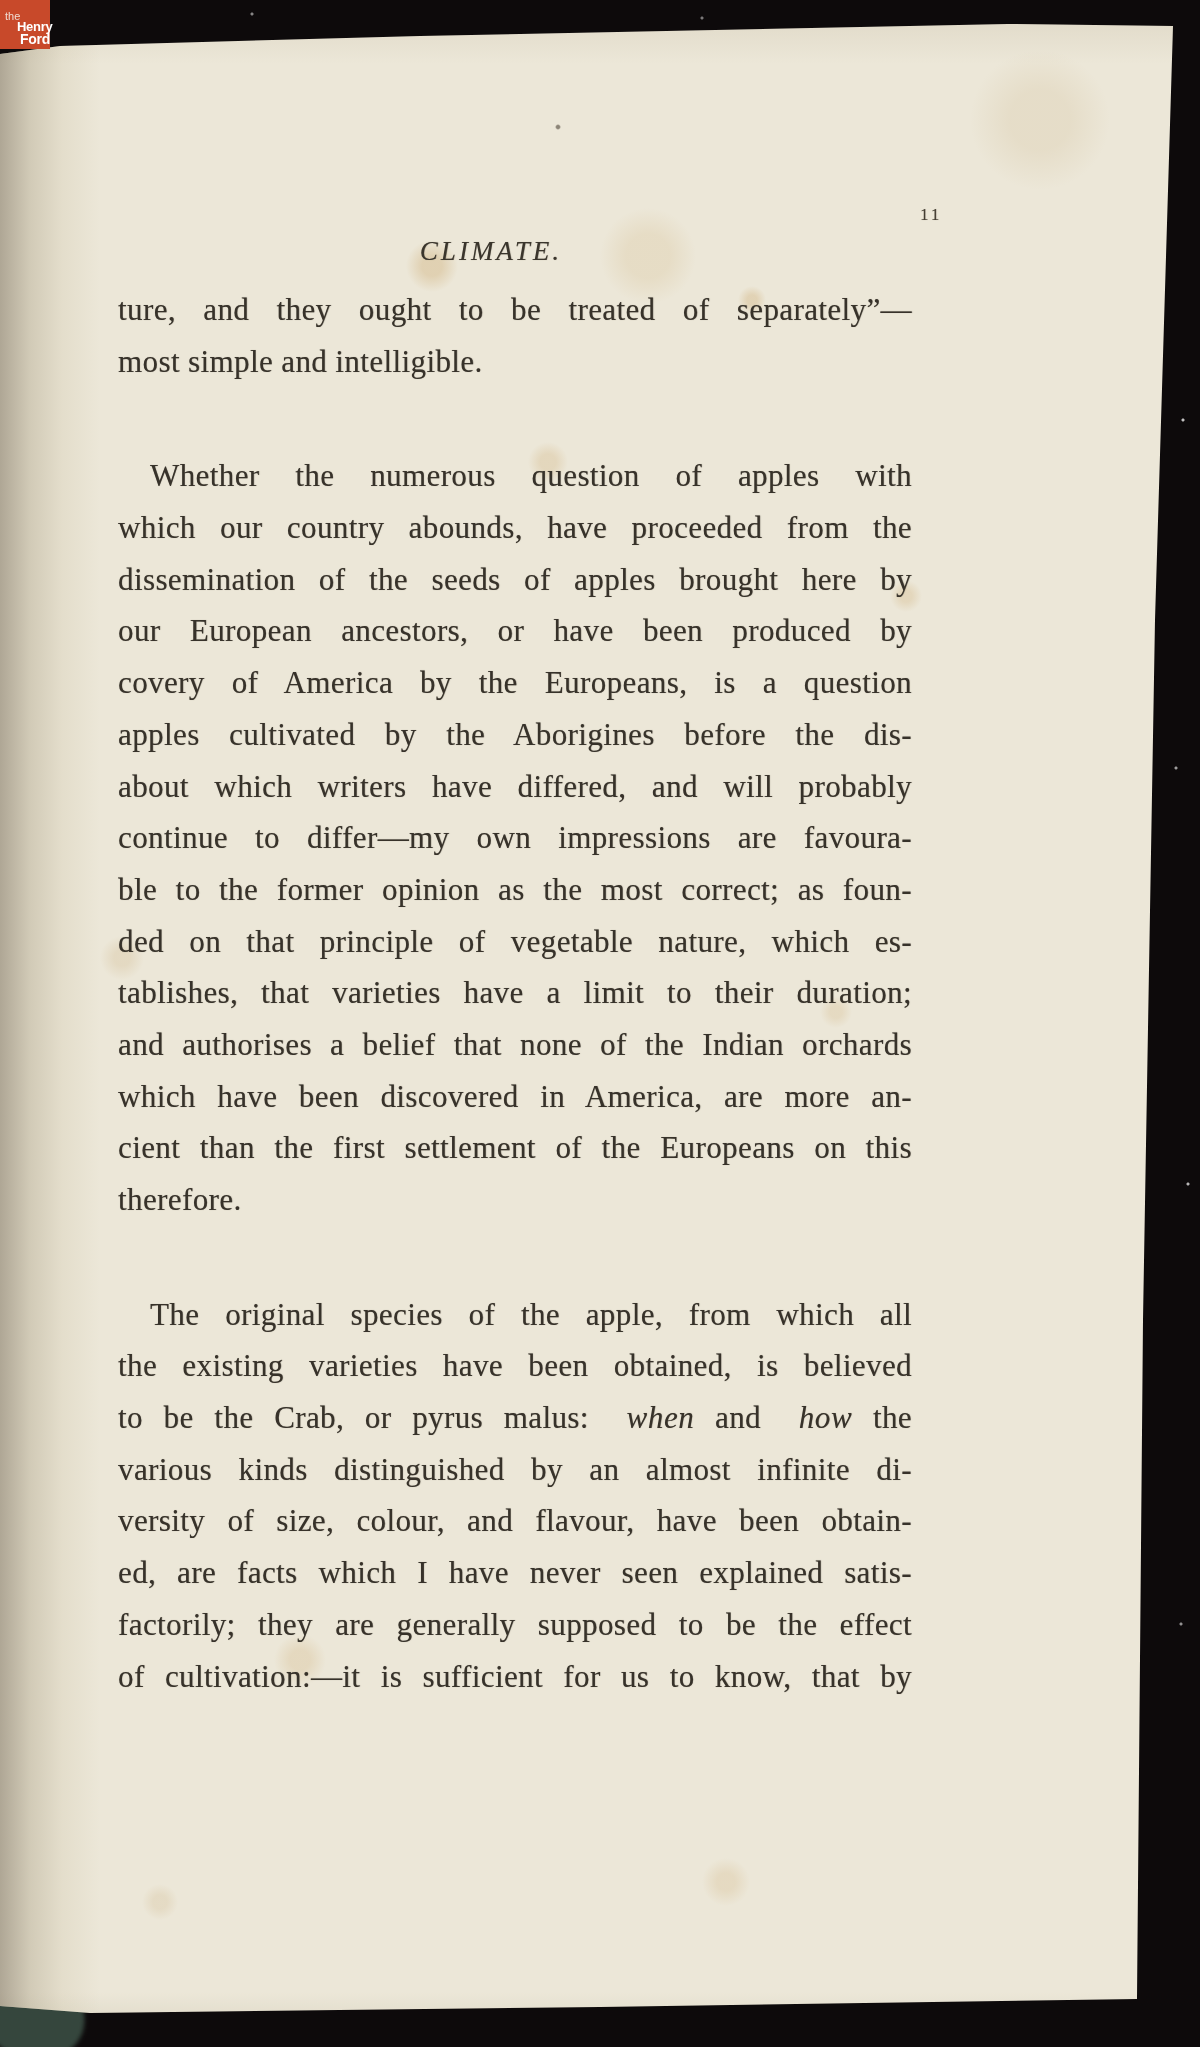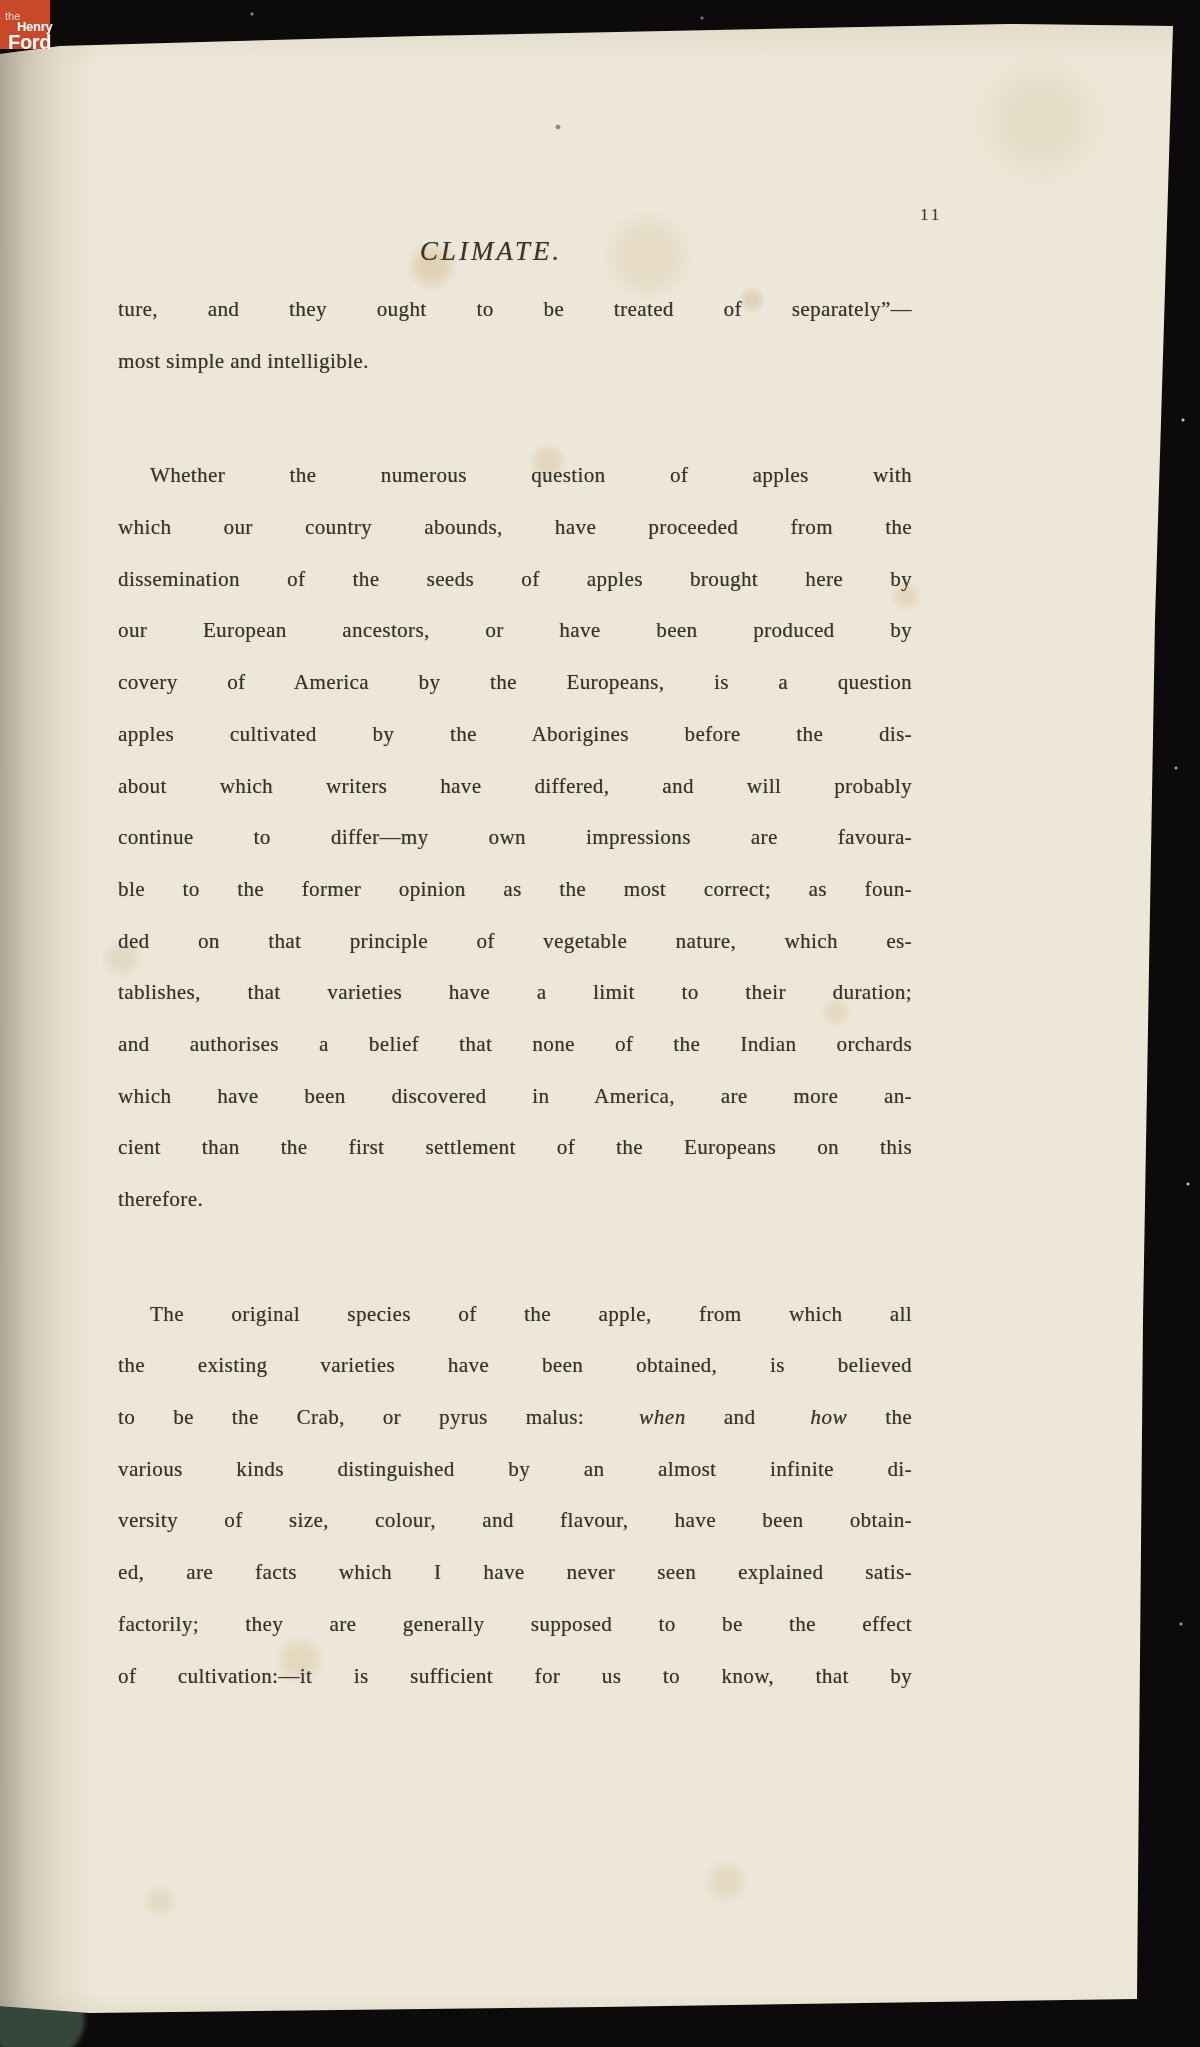--- a/index.html
+++ b/index.html
@@ -69,21 +69,21 @@
   }
   
   .page-number{
     position:absolute;left:802px;top:7px;
     font-size:17px;letter-spacing:3px;color:#433d32;
     text-shadow:.3px .3px .7px rgba(55,48,38,.4);
   }
   .text-block{
     position:absolute;left:118px;top:284px;width:794px;
     color:#37322a;
-    font-size:21px;
+    font-size:31px;
     letter-spacing:.4px;
     text-shadow:.35px .35px .7px rgba(50,44,34,.5);
   }
   .para + .para{margin-top:63px;}
   .line{
     height:51.7px;line-height:51.7px;
     text-align:justify;
     text-align-last:justify;
     white-space:nowrap;
     overflow:visible;
@@ -98,22 +98,22 @@
   }
   .logo-the{
     position:absolute;left:5px;top:10px;
     font-size:11px;font-weight:400;color:#f0ddd2;
   }
   .logo-henry{
     position:absolute;left:17px;top:19px;
     font-size:13px;font-weight:bold;color:#ffffff;letter-spacing:-.3px;
   }
   .logo-ford{
-    position:absolute;left:8px;top:31px;
-    font-size:20px;font-weight:bold;color:#ffffff;letter-spacing:-.3px;
+    position:absolute;left:20px;top:31px;
+    font-size:14px;font-weight:bold;color:#ffffff;letter-spacing:-.3px;
   }
 </style>
 </head>
 <body>
 
 <div class="canvas">
   <div class="corner-shadow"></div>
 
   <div class="paper">
     <div class="running-head">

